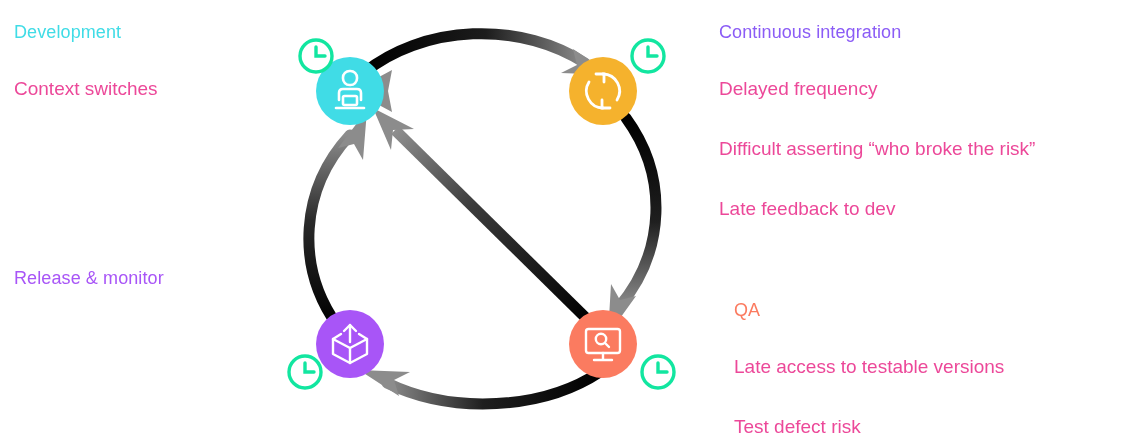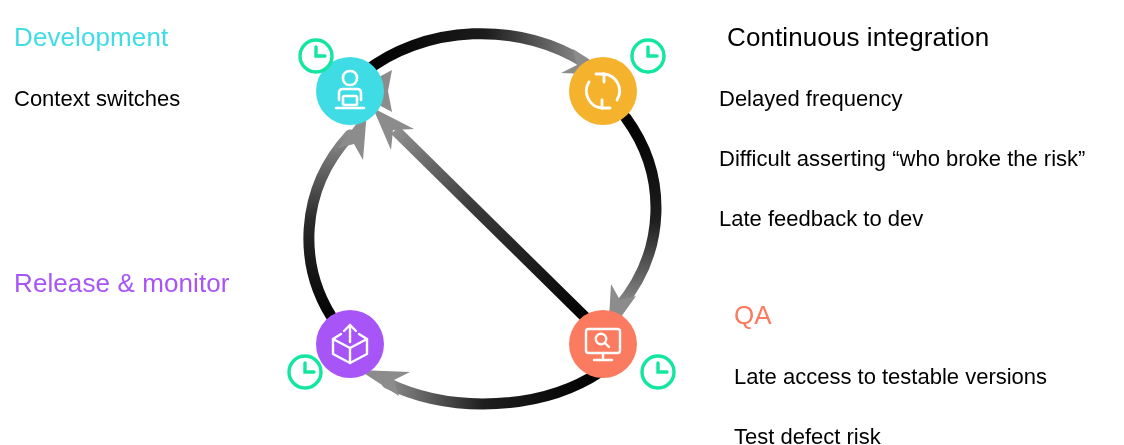--- a/index.html
+++ b/index.html
@@ -12,38 +12,38 @@
     height: 445px;
     position: relative;
     overflow: hidden;
     font-family: "Liberation Sans", sans-serif;
     -webkit-font-smoothing: antialiased;
   }
   .stage-block {
     position: absolute;
   }
   .stage-title {
-    font-size: 26px;
+    font-size: 18px;
     font-weight: 400;
     letter-spacing: 0.1px;
     margin: 0 0 14px 0;
     white-space: nowrap;
   }
   .stage-title.dev   { color: #40DCE6; }
-  .stage-title.ci    { color: #000000; margin-left: 8px; }
+  .stage-title.ci    { color: #8b5cf6; }
   .stage-title.rel   { color: #A855F7; }
   .stage-title.qa    { color: #FB7B60; }
   .stage-list {
     list-style: none;
     margin: 0;
     padding: 0;
   }
   .stage-list li {
-    font-size: 22px;
-    color: #000000;
+    font-size: 19px;
+    color: #ec4899;
     line-height: 28px;
     white-space: nowrap;
     margin-top: 32px;
   }
 
   
   #block-dev { left: 14px;  top: 22px;  }
   #block-ci  { left: 719px; top: 22px;  }
   #block-rel { left: 14px;  top: 268px; }
   #block-qa  { left: 734px; top: 300px; }

